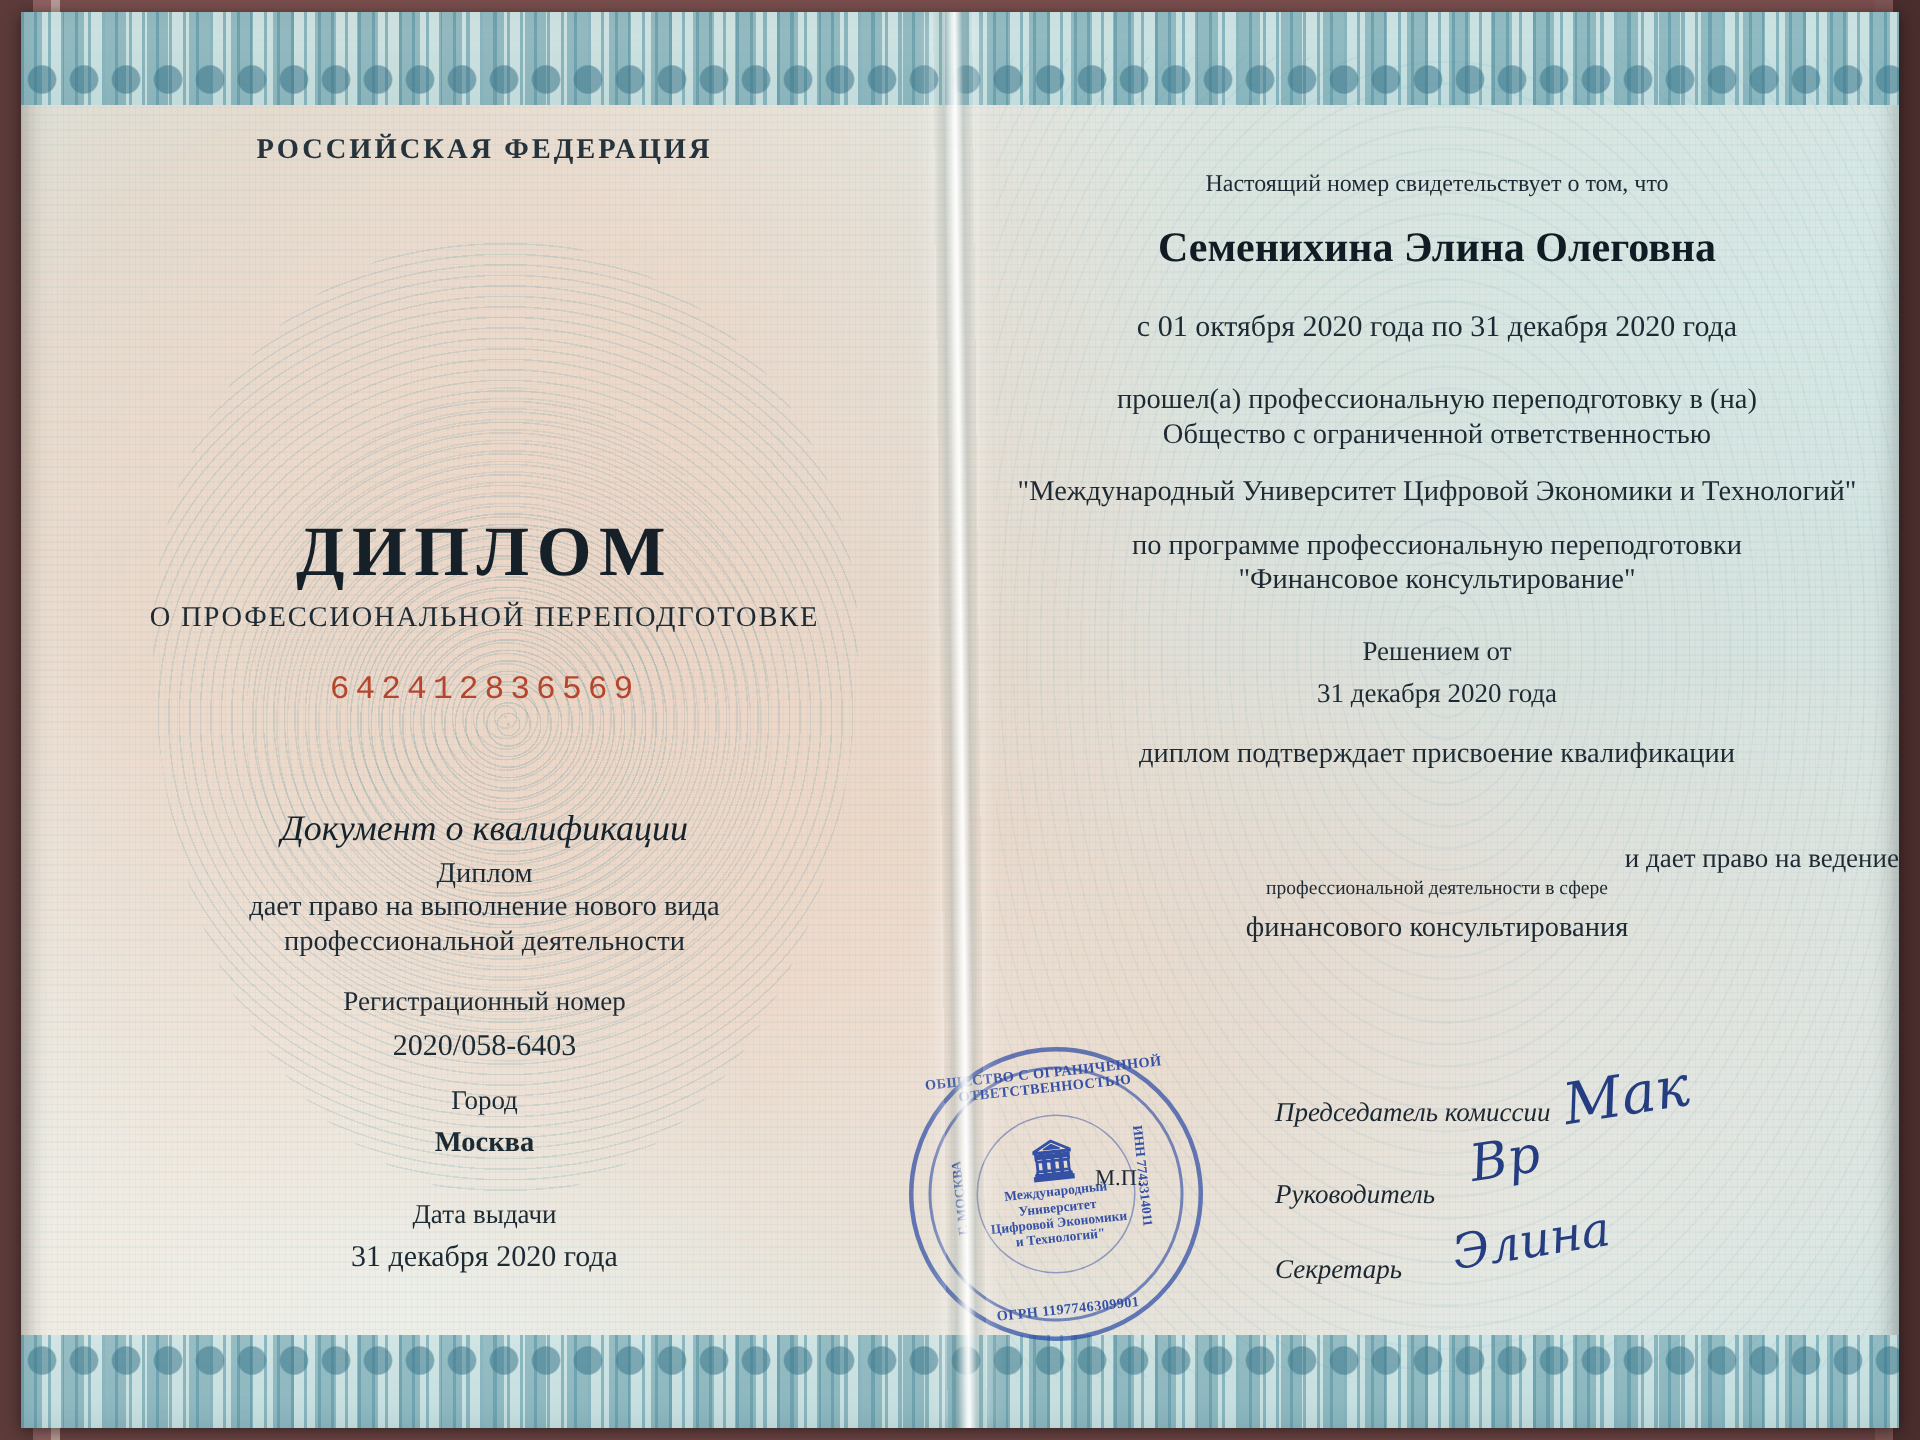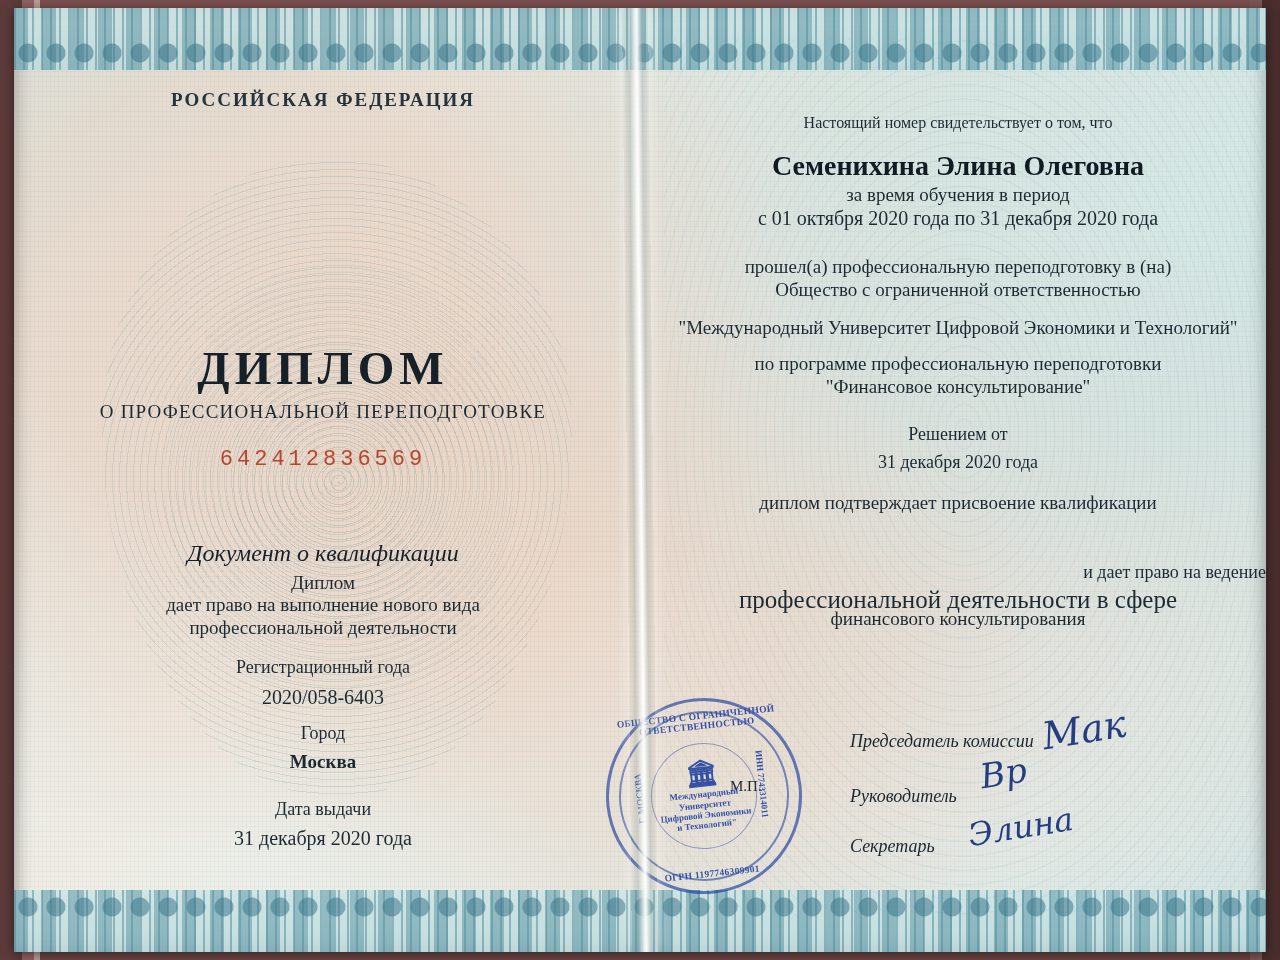--- a/index.html
+++ b/index.html
@@ -135,21 +135,21 @@
   #r-prog1{left:0;right:0;top:344px;font-size:19px;}
   #r-prog2{left:0;right:0;top:367px;font-size:19px;}
 
   #r-dec1{left:0;right:0;top:415px;font-size:18px;}
   #r-dec2{left:0;right:0;top:443px;font-size:18px;}
 
   #r-qual1{left:0;right:0;top:483px;font-size:19px;}
   #r-qual2{left:0;right:0;top:506px;font-size:19px;}
 
   #r-right1{left:0;right:0;top:553px;font-size:18px;text-align:right;}
-  #r-right2{left:0;right:0;top:576px;font-size:25px;}
+  #r-right2{left:0;right:0;top:576px;font-size:13px;}
   #r-right3{left:0;right:0;top:599px;font-size:19px;}
 
   
   .sig{position:absolute;font-size:18px;font-style:italic;color:#1b2730;text-align:left;}
   #sig1{left:200px;top:723px;}
   #sig2{left:200px;top:778px;}
   #sig3{left:200px;top:828px;}
   #mp{position:absolute;left:80px;top:770px;font-size:15px;color:#1b2730;}
 
   .scrawl{position:absolute;font-family:"DejaVu Serif",serif;color:#15307a;
@@ -214,35 +214,34 @@
       <div class="t" id="diplom">ДИПЛОМ</div>
       <div class="t" id="diplom-sub">О ПРОФЕССИОНАЛЬНОЙ ПЕРЕПОДГОТОВКЕ</div>
 
       <div class="t" id="serial">642412836569</div>
 
       <div class="t" id="qual-title">Документ о квалификации</div>
       <div class="t" id="qual-1">Диплом</div>
       <div class="t" id="qual-2">дает право на выполнение нового вида</div>
       <div class="t" id="qual-3">профессиональной деятельности</div>
 
-      <div class="t" id="reg-label">Регистрационный года</div>
+      <div class="t" id="reg-label">Регистрационный номер</div>
       <div class="t" id="reg-value">2020/058-6403</div>
 
       <div class="t" id="city-label">Город</div>
       <div class="t" id="city-value">Москва</div>
 
       <div class="t" id="date-label">Дата выдачи</div>
       <div class="t" id="date-value">31 декабря 2020 года</div>
     </div>
 
     <div class="page" id="right">
 
       <div class="t" id="r-intro">Настоящий номер свидетельствует о том, что</div>
       <div class="t" id="r-name">Семенихина Элина Олеговна</div>
-      <div class="t" id="r-period-1">за время обучения в период</div>
       <div class="t" id="r-period-2">с 01 октября 2020 года по 31 декабря 2020 года</div>
 
       <div class="t" id="r-line1">прошел(а) профессиональную переподготовку в (на)</div>
       <div class="t" id="r-line2">Общество с ограниченной ответственностью</div>
       <div class="t" id="r-org">"Международный Университет Цифровой Экономики и Технологий"</div>
 
       <div class="t" id="r-prog1">по программе профессиональную переподготовки</div>
       <div class="t" id="r-prog2">"Финансовое консультирование"</div>
 
       <div class="t" id="r-dec1">Решением от</div>

